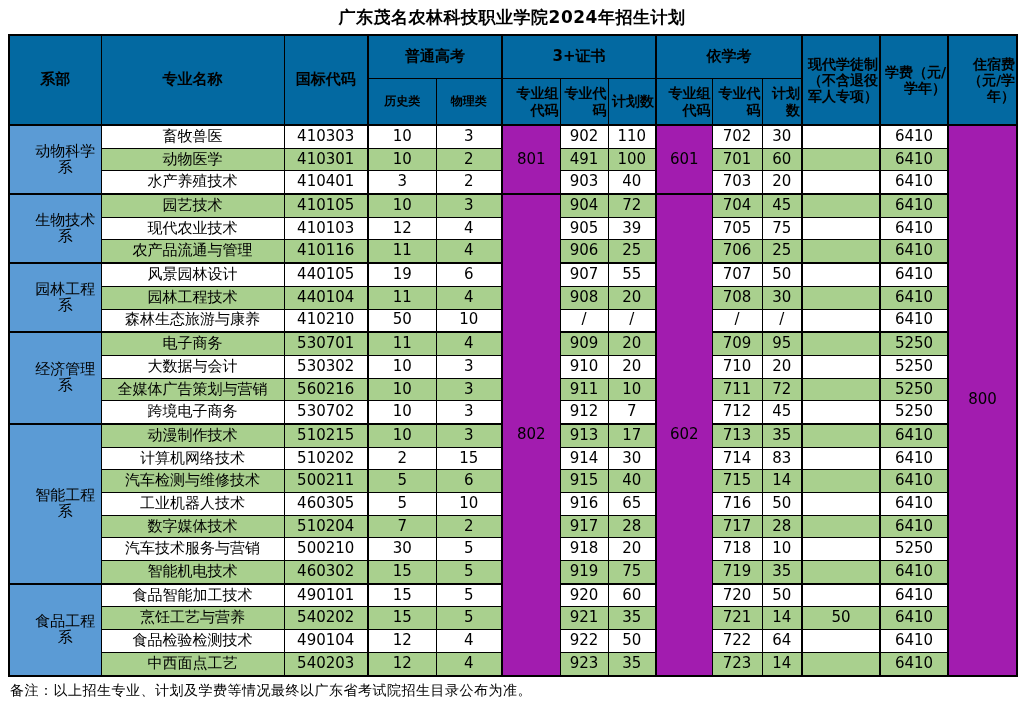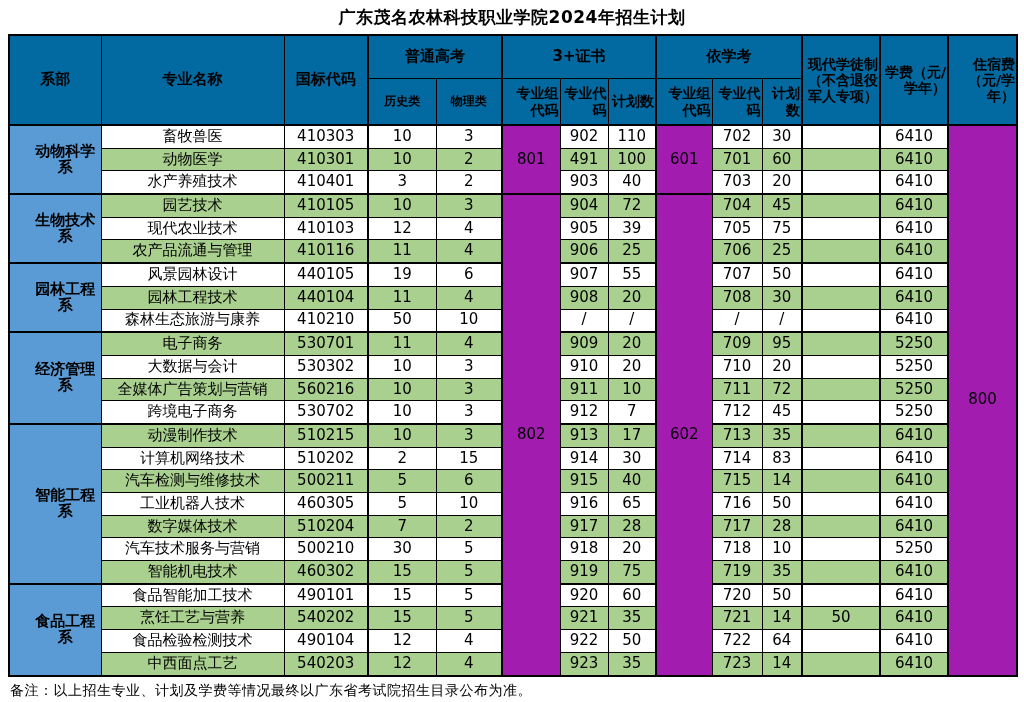--- a/index.html
+++ b/index.html
@@ -22,21 +22,21 @@
     padding:0 1px;overflow:hidden;
   }
   th{background:#0369a1;font-weight:bold;font-size:15px;line-height:1.15;}
   .h1 th{height:42px;}
   .h2 th{height:45px;font-size:12px;}
   th.small{font-size:14px;text-align:right;}
   tbody td{font-size:15px;height:21.7px;line-height:1.05;padding:0;}
   tr.w td{background:#FFFFFF;}
   tr.g td{background:#A9D08E;}
   tbody td.merge{background:#a21caf;}
-  tbody td.dept{background:#5B9BD5;font-weight:bold;font-size:15px;padding-left:20px;}
+  tbody td.dept{background:#5B9BD5;font-weight:normal;font-size:15px;padding-left:20px;}
   td.major{font-weight:normal;}
   .bl{border-left:2px solid #000;}
   tr.grp td{border-top:2px solid #000;}
   .note{font-size:14px;padding:5px 0 0 2px;letter-spacing:.5px;}
 </style>
 </head>
 <body>
 
 <div class="page">
   <div class="title">广东茂名农林科技职业学院2024年招生计划</div>

